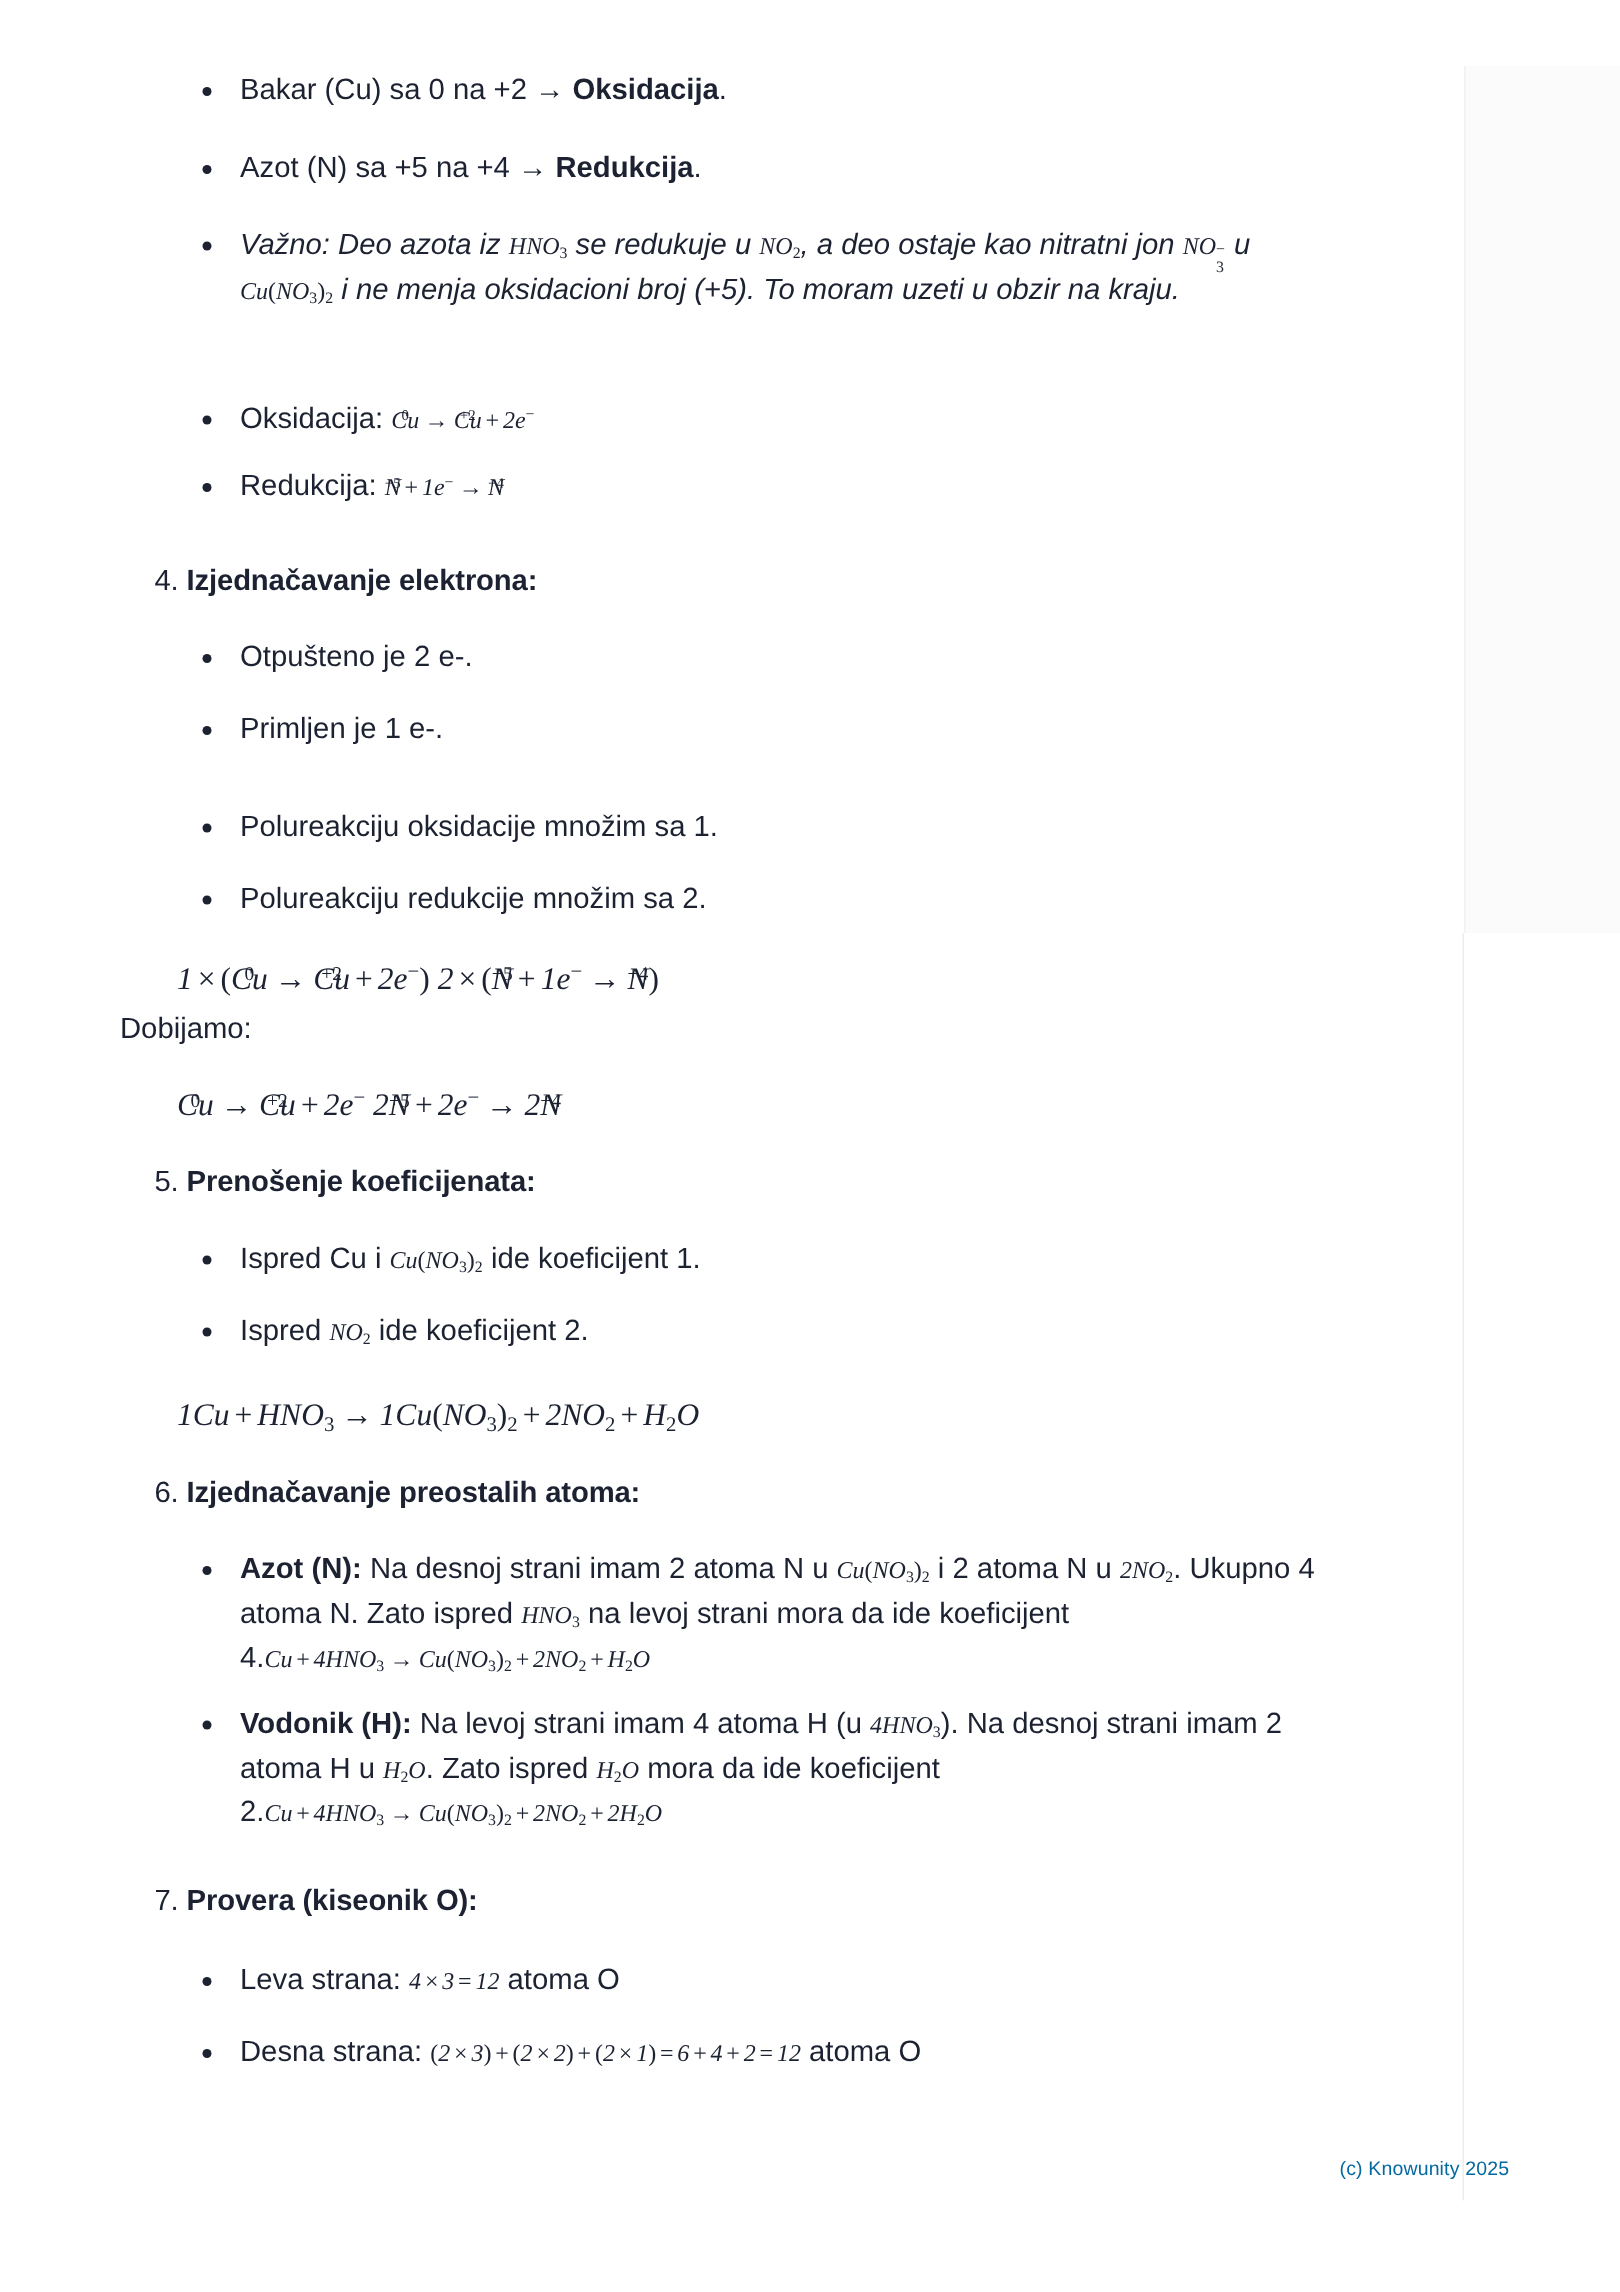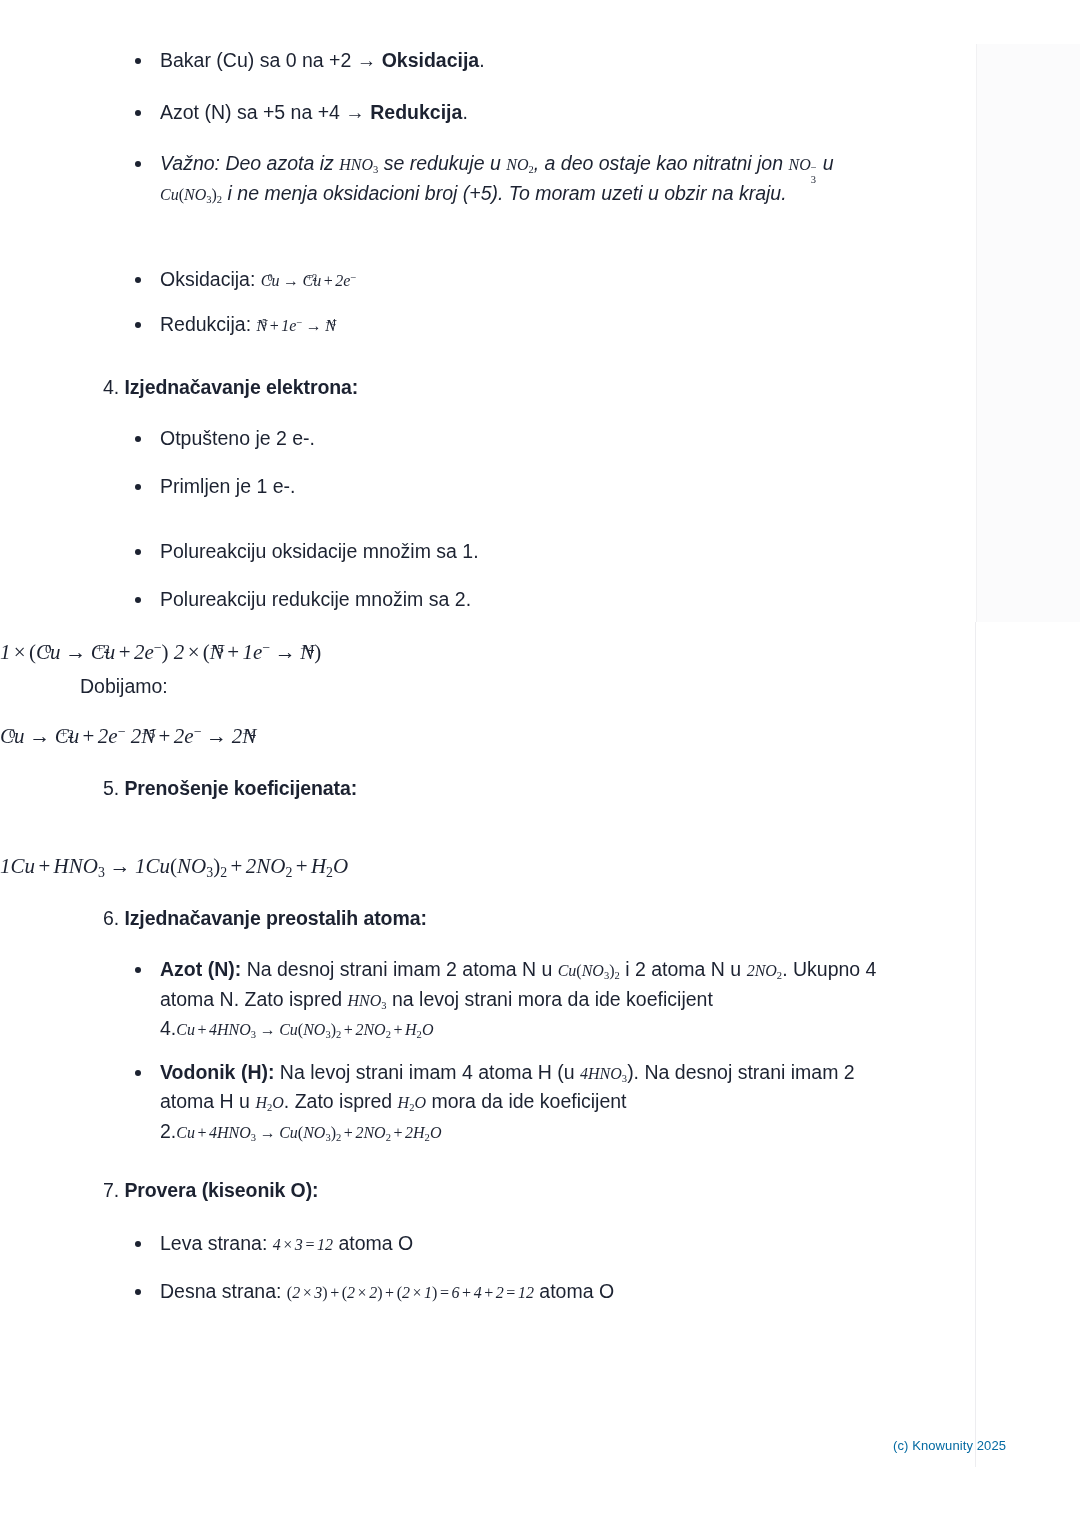--- a/index.html
+++ b/index.html
@@ -150,20 +150,21 @@
   }
   .anion > .a-sub {
     position: absolute;
     left: 0;
     top: 0.42em;
     line-height: 1;
   }
 
   
   .equation {
+    padding-left: 118px;
     font-family: "Liberation Serif", serif;
     font-size: 21px;
     line-height: 1.5;
   }
   .equation .math { font-size: 21px; }
 
   .plain-line {
     padding-left: 80px;
     font-size: 19.5px;
     line-height: 1.5;
@@ -278,20 +279,29 @@
 
   <div class="sp-22"></div>
 
   <p class="section-heading">
     <span class="sec-num">5.</span>
     <span class="sec-title">Prenošenje koeficijenata:</span>
   </p>
 
   <div class="sp-24"></div>
 
+  <ul class="bullets">
+    <li>
+      <span>Ispred Cu i </span><span class="math">Cu<span class="up">(</span>NO<sub>3</sub><span class="up">)</span><sub>2</sub></span><span> ide koeficijent 1.</span>
+    </li>
+    <div class="sp-18"></div>
+    <li>
+      <span>Ispred </span><span class="math">NO<sub>2</sub></span><span> ide koeficijent 2.</span>
+    </li>
+  </ul>
 
   <div class="sp-26"></div>
 
   <div class="equation">
     <span class="math">1Cu<span class="op">+</span>HNO<sub>3</sub><span class="arrow">→</span>1Cu<span class="up">(</span>NO<sub>3</sub><span class="up">)</span><sub>2</sub><span class="op">+</span>2NO<sub>2</sub><span class="op">+</span>H<sub>2</sub>O</span>
   </div>
 
   <div class="sp-22"></div>
 
   <p class="section-heading">

